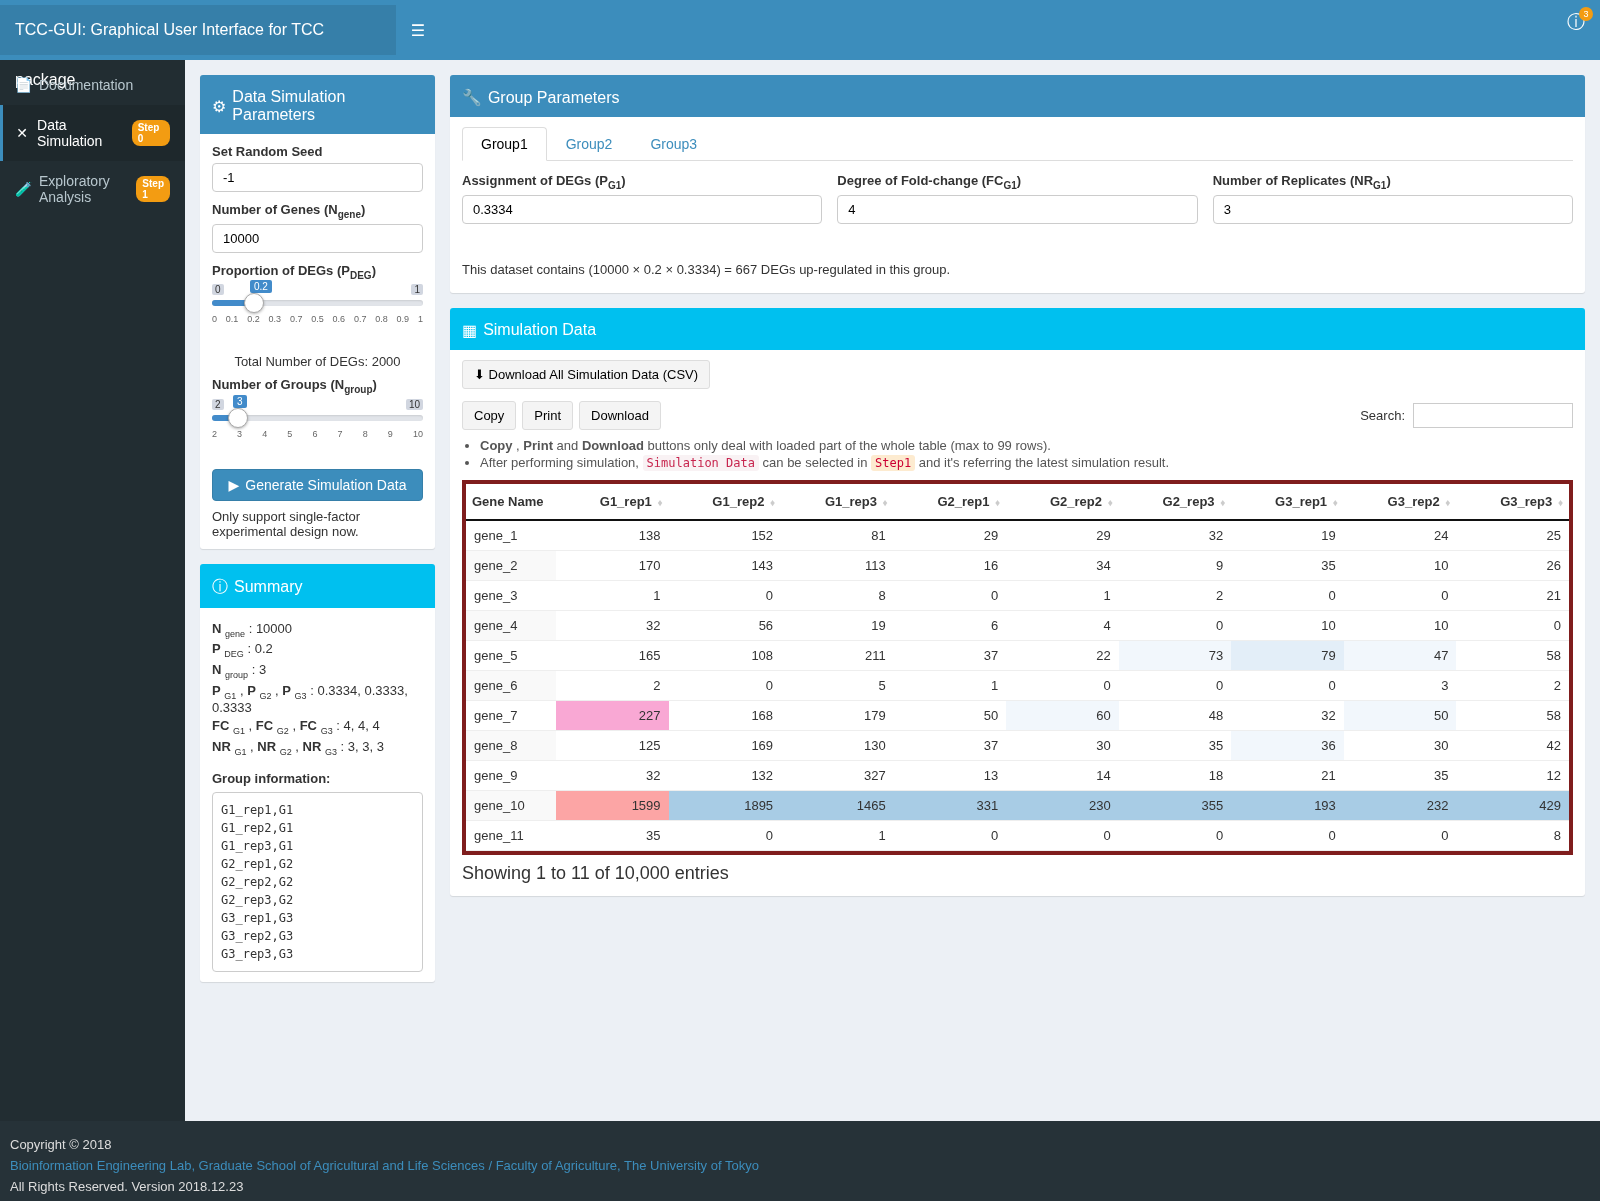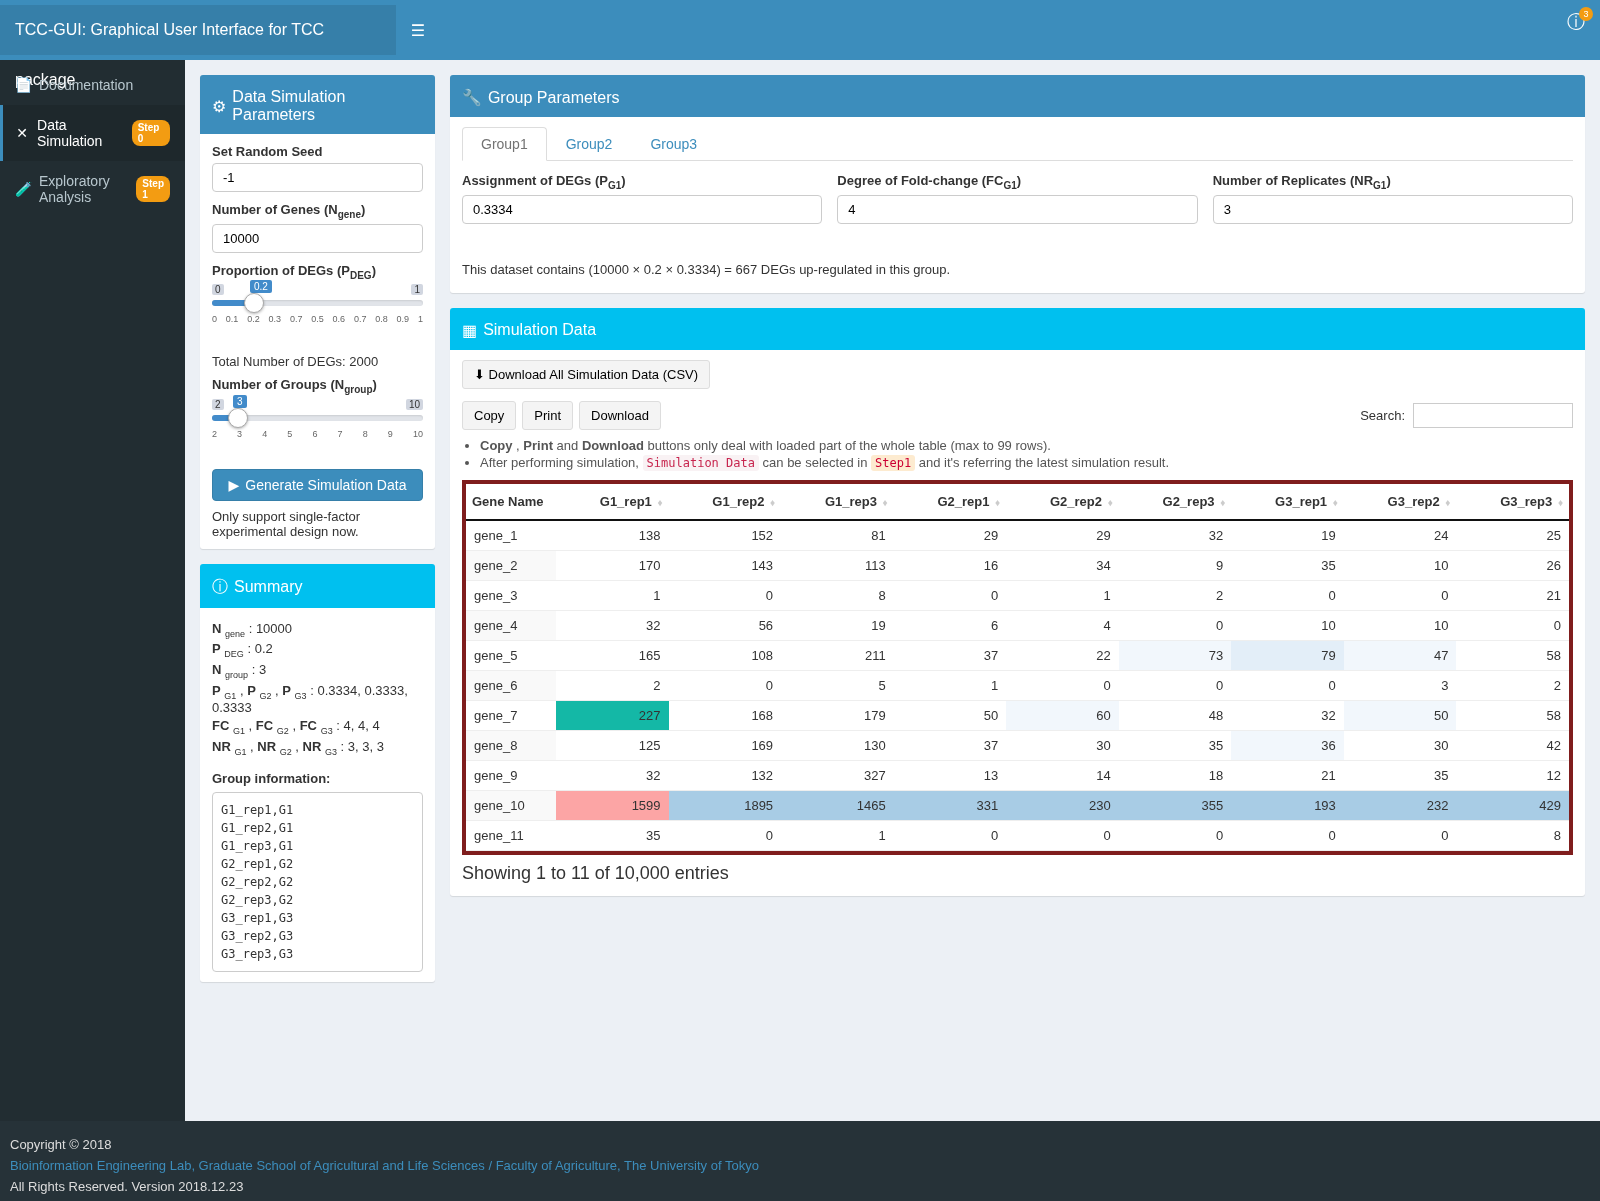--- a/index.html
+++ b/index.html
@@ -28,31 +28,31 @@
 .form-label { font-weight: bold; font-size: 13px; margin-bottom: 4px; display: block; }
 .form-label sub { font-size: 10px; }
 .form-input { width: 100%; padding: 6px 10px; border: 1px solid #ccc; border-radius: 4px; font-size: 13px; margin-bottom: 10px; background: #fff; }
 .slider-wrap { position: relative; margin: 20px 0 30px 0; }
 .slider-track { height: 6px; background: #e1e4e9; border-radius: 3px; position: relative; box-shadow: inset 0 1px 2px rgba(0,0,0,0.1); }
 .slider-fill { position: absolute; height: 6px; background: #428bca; border-radius: 3px 0 0 3px; }
 .slider-handle { position: absolute; top: -7px; width: 20px; height: 20px; background: #fff; border: 1px solid #aaa; border-radius: 50%; cursor: pointer; box-shadow: 0 1px 3px rgba(0,0,0,0.3); }
 .slider-badge { position: absolute; top: -20px; background: #428bca; color: #fff; font-size: 10px; padding: 1px 4px; border-radius: 2px; }
 .slider-end { position: absolute; top: -16px; font-size: 10px; color: #333; background: #d1d6e0; padding: 0 3px; border-radius: 2px; }
 .slider-ticks { display: flex; justify-content: space-between; font-size: 9px; color: #666; margin-top: 8px; }
-.deg-note { font-size: 13px; margin: 6px 0 8px 0; }
+.deg-note { font-size: 13px; margin: 6px 0 8px 0; text-align: center; }
 .btn-primary { background: #3c8dbc; border: 1px solid #367fa9; color: #fff; width: 100%; padding: 7px; border-radius: 4px; font-size: 14px; cursor: pointer; display: flex; align-items: center; justify-content: center; gap: 6px; }
 .btn-default { background: #f4f4f4; border: 1px solid #ddd; padding: 6px 11px; border-radius: 3px; font-size: 13px; cursor: pointer; }
 .help-text { font-size: 13px; color: #333; margin-top: 8px; }
 .summary-body p { font-size: 13px; margin: 3px 0; }
 .summary-body p sub { font-size: 9px; }
 .group-info-label { margin-top: 15px; font-weight: bold; font-size: 13px; }
 .group-info-box { margin-top: 6px; border: 1px solid #ccc; border-radius: 4px; padding: 8px; font-family: Menlo, Monaco, Consolas, monospace; font-size: 12px; white-space: pre; color: #333; line-height: 1.5; }
 .tabs { border-bottom: 1px solid #ddd; display: flex; }
 .tab { padding: 8px 18px; font-size: 14px; cursor: pointer; border: 1px solid transparent; border-bottom: none; margin-bottom: -1px; color: #3c8dbc; }
-.tab.active { border-color: #ddd; border-bottom: 1px solid #fff; background: #fff; border-radius: 4px 4px 0 0; color: #737373; text-align: center; }
+.tab.active { border-color: #ddd; border-bottom: 1px solid #fff; background: #fff; border-radius: 4px 4px 0 0; color: #000000; text-align: center; }
 .group-params-row { display: flex; gap: 15px; padding: 12px 0 8px 0; }
 .group-param { flex: 1; }
 .group-note { font-size: 13px; color: #333; padding: 0 0 6px 0; margin-top: 20px; }
 .table-toolbar { display: flex; align-items: center; margin: 12px 0 8px 0; gap: 6px; }
 .table-toolbar .search-wrap { margin-left: auto; display: flex; align-items: center; gap: 8px; font-size: 13px; }
 .table-toolbar .search-wrap input { border: 1px solid #ccc; padding: 4px 6px; width: 160px; }
 .bullet-notes { font-size: 13px; color: #555; margin: 6px 0 10px 0; padding-left: 18px; }
 .bullet-notes li { margin: 2px 0; }
 .code-inline { font-family: monospace; color: #c7254e; background: #f9f2f4; padding: 1px 4px; border-radius: 3px; font-size: 12px; }
 .code-step { font-family: monospace; color: #c03; background: #fdebd0; padding: 1px 4px; border-radius: 3px; font-size: 12px; }
@@ -343,21 +343,21 @@
                       <td style="background: rgb(255, 255, 255);">5</td>
                       <td style="background: rgb(255, 255, 255);">1</td>
                       <td style="background: rgb(255, 255, 255);">0</td>
                       <td style="background: rgb(255, 255, 255);">0</td>
                       <td style="background: rgb(255, 255, 255);">0</td>
                       <td style="background: rgb(255, 255, 255);">3</td>
                       <td style="background: rgb(255, 255, 255);">2</td>
                     </tr>
                     <tr>
                       <td>gene_7</td>
-                      <td style="background: #14b8a6;">227</td>
+                      <td style="background: #f9a8d4;">227</td>
                       <td style="background: rgb(255, 255, 255);">168</td>
                       <td style="background: rgb(255, 255, 255);">179</td>
                       <td style="background: rgb(255, 255, 255);">50</td>
                       <td style="background: rgb(242, 247, 252);">60</td>
                       <td style="background: rgb(255, 255, 255);">48</td>
                       <td style="background: rgb(255, 255, 255);">32</td>
                       <td style="background: rgb(242, 247, 252);">50</td>
                       <td style="background: rgb(255, 255, 255);">58</td>
                     </tr>
                     <tr>

